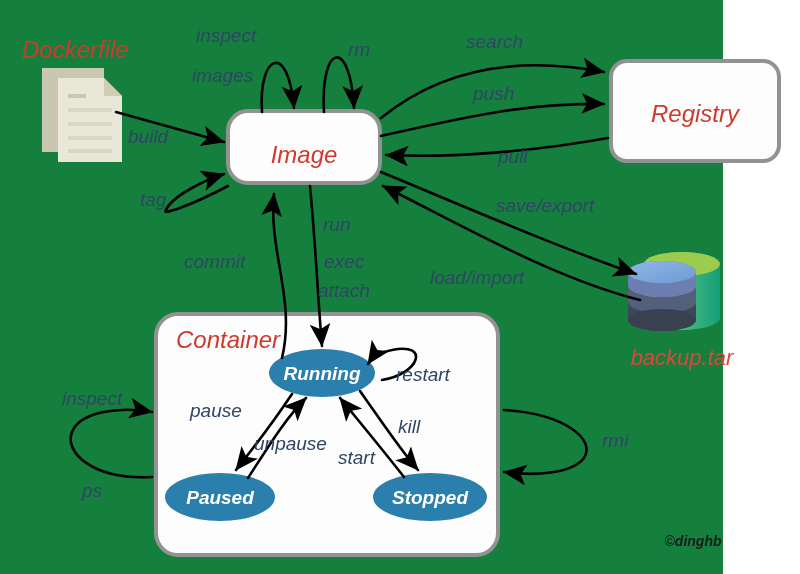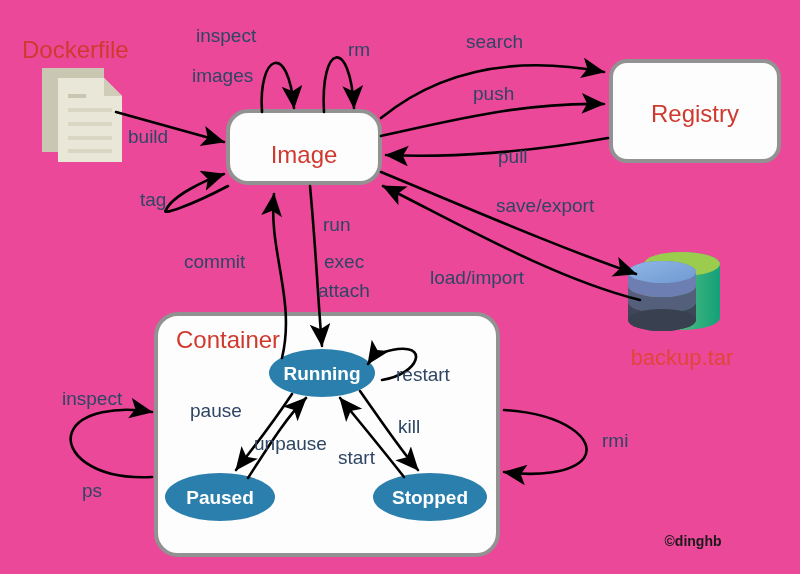--- a/index.html
+++ b/index.html
@@ -1,18 +1,18 @@
 <!DOCTYPE html>
 <html><head>
 <meta charset="utf-8">
 <style>
   html,body{margin:0;padding:0;background:#fff;}
   body{width:800px;height:574px;overflow:hidden;
        font-family:"Liberation Sans","DejaVu Sans",sans-serif;}
-  #stage{position:relative;width:800px;height:574px;background:#ec4899;}
+  #stage{position:relative;width:723px;height:574px;background:#15803d;font-style:italic;}
   svg#canvas{position:absolute;left:0;top:0;width:800px;height:574px;}
   .edge-label{font-family:"Liberation Sans","DejaVu Sans",sans-serif;
               font-size:19px;fill:#2e4564;}
   .node-label{font-family:"Liberation Sans","DejaVu Sans",sans-serif;
               font-size:24px;fill:#d0392e;}
   .state-label{font-family:"Liberation Sans","DejaVu Sans",sans-serif;
                font-size:19px;font-weight:bold;fill:#ffffff;}
   .file-label{font-family:"Liberation Sans","DejaVu Sans",sans-serif;
               font-size:22px;fill:#e0453a;}
   .watermark{font-family:"Liberation Sans","DejaVu Sans",sans-serif;

